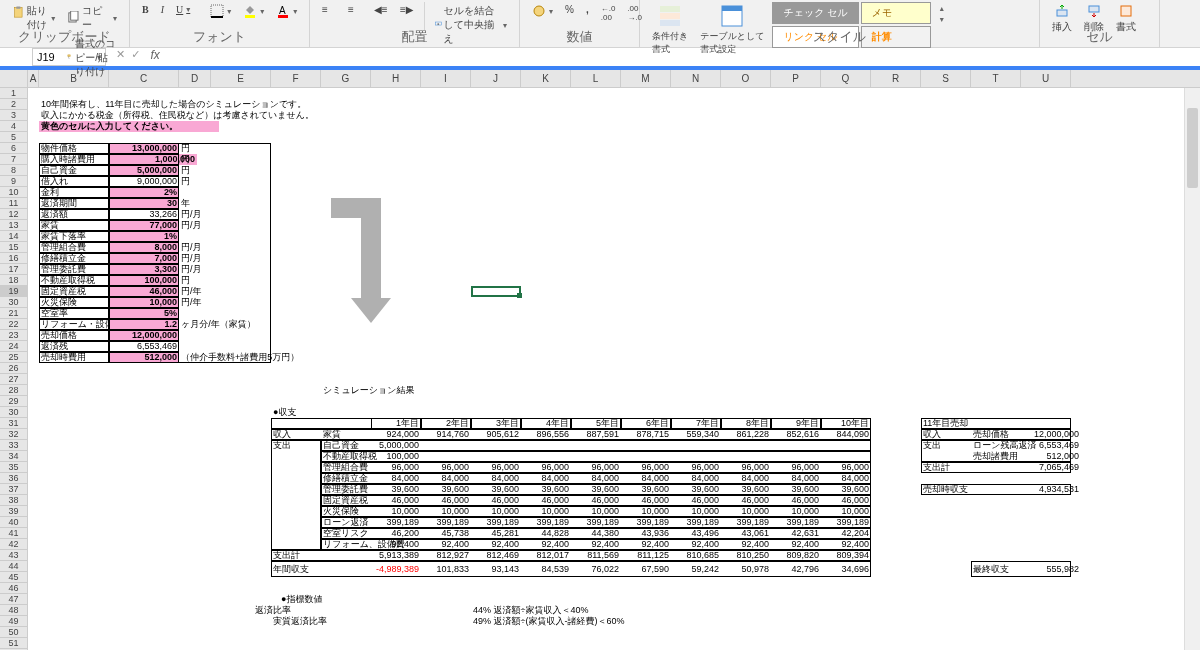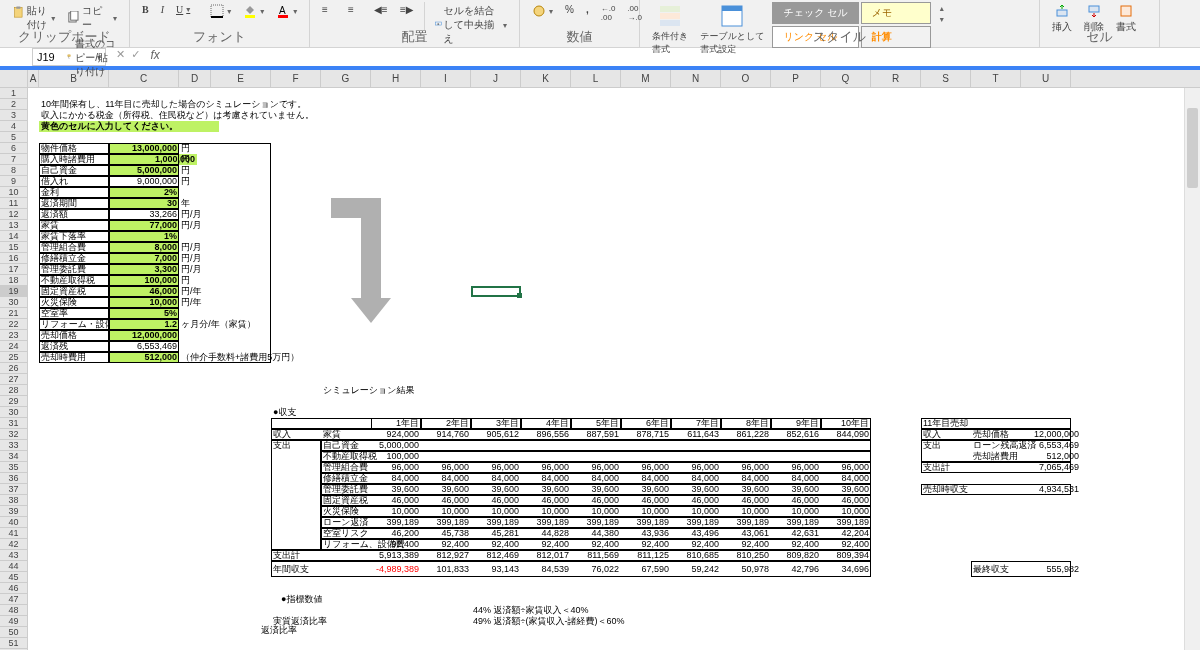--- a/index.html
+++ b/index.html
@@ -39,21 +39,21 @@
   .row-headers { position: absolute; left: 0; top: 0; width: 28px; background: #e6e6e6; }
   .row-h { height: 11px; border-bottom: 1px solid #ccc; border-right: 1px solid #ccc; font-size: 9px; text-align: center; color: #444; line-height: 11px; cursor: pointer; }
   .row-h.sel { background: #ccc; }
   
   .grid-body { position: absolute; left: 28px; top: 0; right: 0; bottom: 0; }
   .sheet-layer { position: relative; width: 100%; height: 100%; }
   
   .cell { position: absolute; font-size: 9px; line-height: 11px; padding: 0 2px; white-space: nowrap; overflow: visible; }
   .cell.r { text-align: right; }
   .cell.bold { font-weight: bold; }
-  .cell.yellow { background: #bef264; }
+  .cell.yellow { background: #f9a8d4; }
   .cell.neg { color: #ff0000; }
   
   .border-box { position: absolute; border: 1px solid #000; pointer-events: none; }
   .border-th { border-width: 1.5px; }
   
   
   .active-cell { position: absolute; border: 2px solid #217346; pointer-events: none; }
   .active-cell::after { content: ""; position: absolute; right: -3px; bottom: -3px; width: 5px; height: 5px; background: #217346; }
   
   
@@ -470,21 +470,21 @@
         <div class="border-box" style="left: 793px; top: 330px; width: 50px; height: 11px;"></div>
         <div class="border-box" style="left: 243px; top: 330px; width: 600px; height: 11px;"></div>
         <div class="cell" style="left: 243px; top: 341px;">収入</div>
         <div class="cell" style="left: 293px; top: 341px;">家賃</div>
         <div class="cell r" style="left: 343px; top: 341px; width: 50px;">924,000</div>
         <div class="cell r" style="left: 393px; top: 341px; width: 50px;">914,760</div>
         <div class="cell r" style="left: 443px; top: 341px; width: 50px;">905,612</div>
         <div class="cell r" style="left: 493px; top: 341px; width: 50px;">896,556</div>
         <div class="cell r" style="left: 543px; top: 341px; width: 50px;">887,591</div>
         <div class="cell r" style="left: 593px; top: 341px; width: 50px;">878,715</div>
-        <div class="cell r" style="left: 643px; top: 341px; width: 50px;">611,643</div>
+        <div class="cell r" style="left: 643px; top: 341px; width: 50px;">559,340</div>
         <div class="cell r" style="left: 693px; top: 341px; width: 50px;">861,228</div>
         <div class="cell r" style="left: 743px; top: 341px; width: 50px;">852,616</div>
         <div class="cell r" style="left: 793px; top: 341px; width: 50px;">844,090</div>
         <div class="border-box" style="left: 243px; top: 341px; width: 600px; height: 11px;"></div>
         <div class="cell" style="left: 243px; top: 352px;">支出</div>
         <div class="cell" style="left: 293px; top: 352px;">自己資金</div>
         <div class="cell r" style="left: 343px; top: 352px; width: 50px;">5,000,000</div>
         <div class="border-box" style="left: 293px; top: 352px; width: 550px; height: 11px;"></div>
         <div class="cell" style="left: 293px; top: 363px;">不動産取得税</div>
         <div class="cell r" style="left: 343px; top: 363px; width: 50px;">100,000</div>
@@ -625,21 +625,21 @@
         <div class="cell" style="left: 893px; top: 374px;">支出計</div>
         <div class="cell r" style="left: 993px; top: 374px; width: 60px;">7,065,469</div>
         <div class="border-box" style="left: 893px; top: 374px; width: 150px; height: 11px;"></div>
         <div class="cell" style="left: 893px; top: 396px;">売却時収支</div>
         <div class="cell r" style="left: 993px; top: 396px; width: 60px;">4,934,531</div>
         <div class="border-box border-th" style="left: 893px; top: 396px; width: 150px; height: 11px;"></div>
         <div class="cell" style="left: 943px; top: 473px; height: 16px; line-height: 16px;">最終収支</div>
         <div class="cell r" style="left: 993px; top: 473px; width: 60px; height: 16px; line-height: 16px;">555,982</div>
         <div class="border-box border-th" style="left: 943px; top: 473px; width: 100px; height: 16px;"></div>
         <div class="cell" style="left: 243px; top: 506px; margin-left: 8px;">●指標数値</div>
-        <div class="cell" style="left: 231px; top: 517px; margin-top: 20px;">返済比率</div>
+        <div class="cell" style="left: 225px; top: 517px;">返済比率</div>
         <div class="cell" style="left: 443px; top: 517px;">44% 返済額÷家賃収入＜40%</div>
         <div class="cell" style="left: 243px; top: 528px;">実質返済比率</div>
         <div class="cell" style="left: 443px; top: 528px;">49% 返済額÷(家賃収入-諸経費)＜60%</div>
         <div class="active-cell" style="left: 443px; top: 198px; width: 50px; height: 11px;"></div>
       </div>
   </div>
 </div>
 
 <div class="scroll-v">
   <div class="scroll-thumb"></div>

